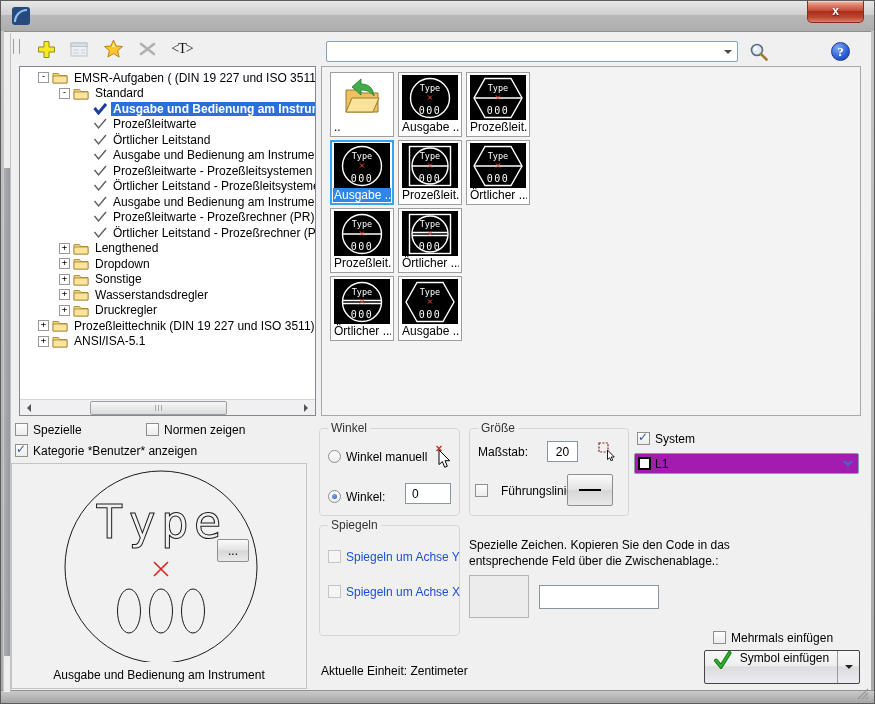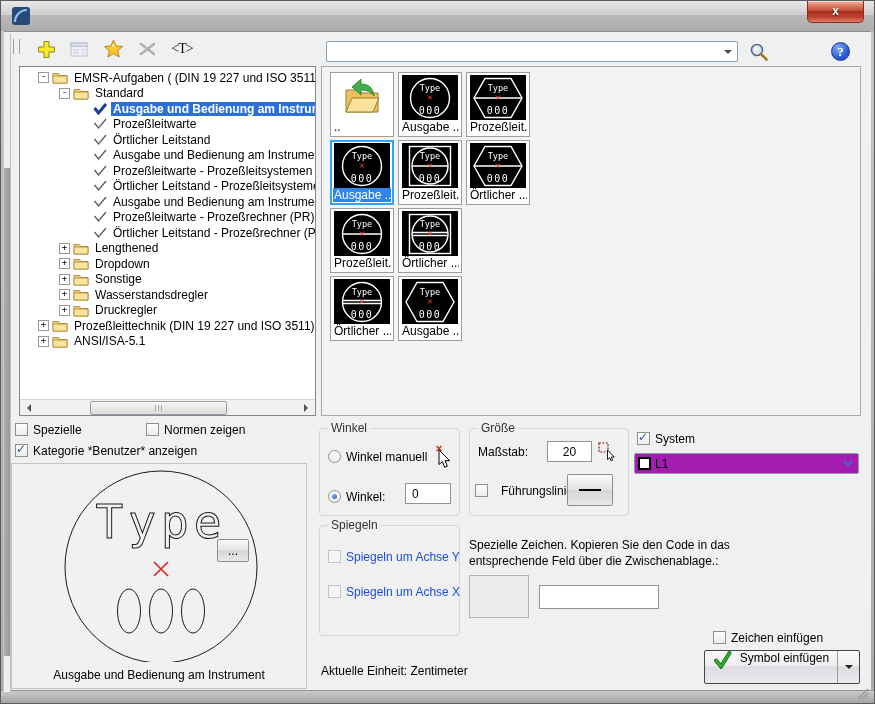--- a/index.html
+++ b/index.html
@@ -489,21 +489,21 @@
 
   <svg class="cursor-svg" width="18" height="26" viewBox="0 0 18 26">
     <path d="M2.5 1 l5 5 M7.5 1 l-5 5" stroke="#c92a1e" stroke-width="1.3" fill="none"></path>
     <path d="M5 5 v14.5 l3.4-2.9 2.3 5.7 2.6-1.1 -2.3-5.5 h4.7 z" fill="#fff" stroke="#000" stroke-width="1"></path>
   </svg>
 
   <div class="groupbox" style="left:468px;top:427px;width:160px;height:88px">
     <span class="gb-title">Größe</span>
   </div>
   <span class="lbl" style="left:477px;top:444px">Maßstab:</span>
-  <input class="tinput" style="left: 546px; top: 440px; width: 45px; height: 21px; text-align: center;" value="20">
+  <input class="tinput" style="left: 546px; top: 440px; width: 31px; height: 21px; text-align: center;" value="20">
   <svg style="position:absolute;left:597px;top:441px" width="19" height="19" viewBox="0 0 19 19">
     <rect x="1" y="1" width="9" height="9" fill="none" stroke="#8b1a1a" stroke-width="1.2" stroke-dasharray="2,1.4"></rect>
     <path d="M9.5 8 v9.5 l2.2-1.8 1.4 3.2 1.6-.7 -1.4-3.2 h3 z" fill="#fff" stroke="#000" stroke-width="0.9"></path>
   </svg>
   <span class="cb" style="left:474px;top:483px"></span>
   <span class="lbl" style="left:500px;top:483px">Führungslinie</span>
   <div class="btn3d" style="left:566px;top:473px;width:46px;height:32px">
     <span style="display:block;width:22px;border-top:2px solid #000"></span>
   </div>
 
@@ -527,21 +527,21 @@
   <span class="cb disabled" style="left:327px;top:584px"></span>
   <span class="lbl dis" style="left:345px;top:584px">Spiegeln um Achse X</span>
 
   <span class="lbl" style="left:468px;top:537px">Spezielle Zeichen. Kopieren Sie den Code in das</span>
   <span class="lbl" style="left:468px;top:553px">entsprechende Feld über die Zwischenablage.:</span>
   <div class="special-box"></div>
   <input class="tinput" style="left: 538px; top: 584px; width: 120px; height: 24px;" value="">
 
   <span class="lbl" style="left:320px;top:663px">Aktuelle Einheit: Zentimeter</span>
   <span class="cb" style="left:712px;top:630px"></span>
-  <span class="lbl" style="left:730px;top:630px">Zeichen einfügen</span>
+  <span class="lbl" style="left:730px;top:630px">Mehrmals einfügen</span>
 
   <div class="insert-btn">
     <div class="insert-main">
       <svg width="19" height="18" viewBox="0 0 19 18">
         <path d="M3 9.5 l5 6 L16.5 2" fill="none" stroke="#157815" stroke-width="4" stroke-linecap="round"></path>
         <path d="M3 9.5 l5 6 L16.5 2" fill="none" stroke="#2fae2f" stroke-width="2.2" stroke-linecap="round"></path>
       </svg>
       <span>Symbol einfügen</span>
     </div>
     <div class="insert-split"></div>

